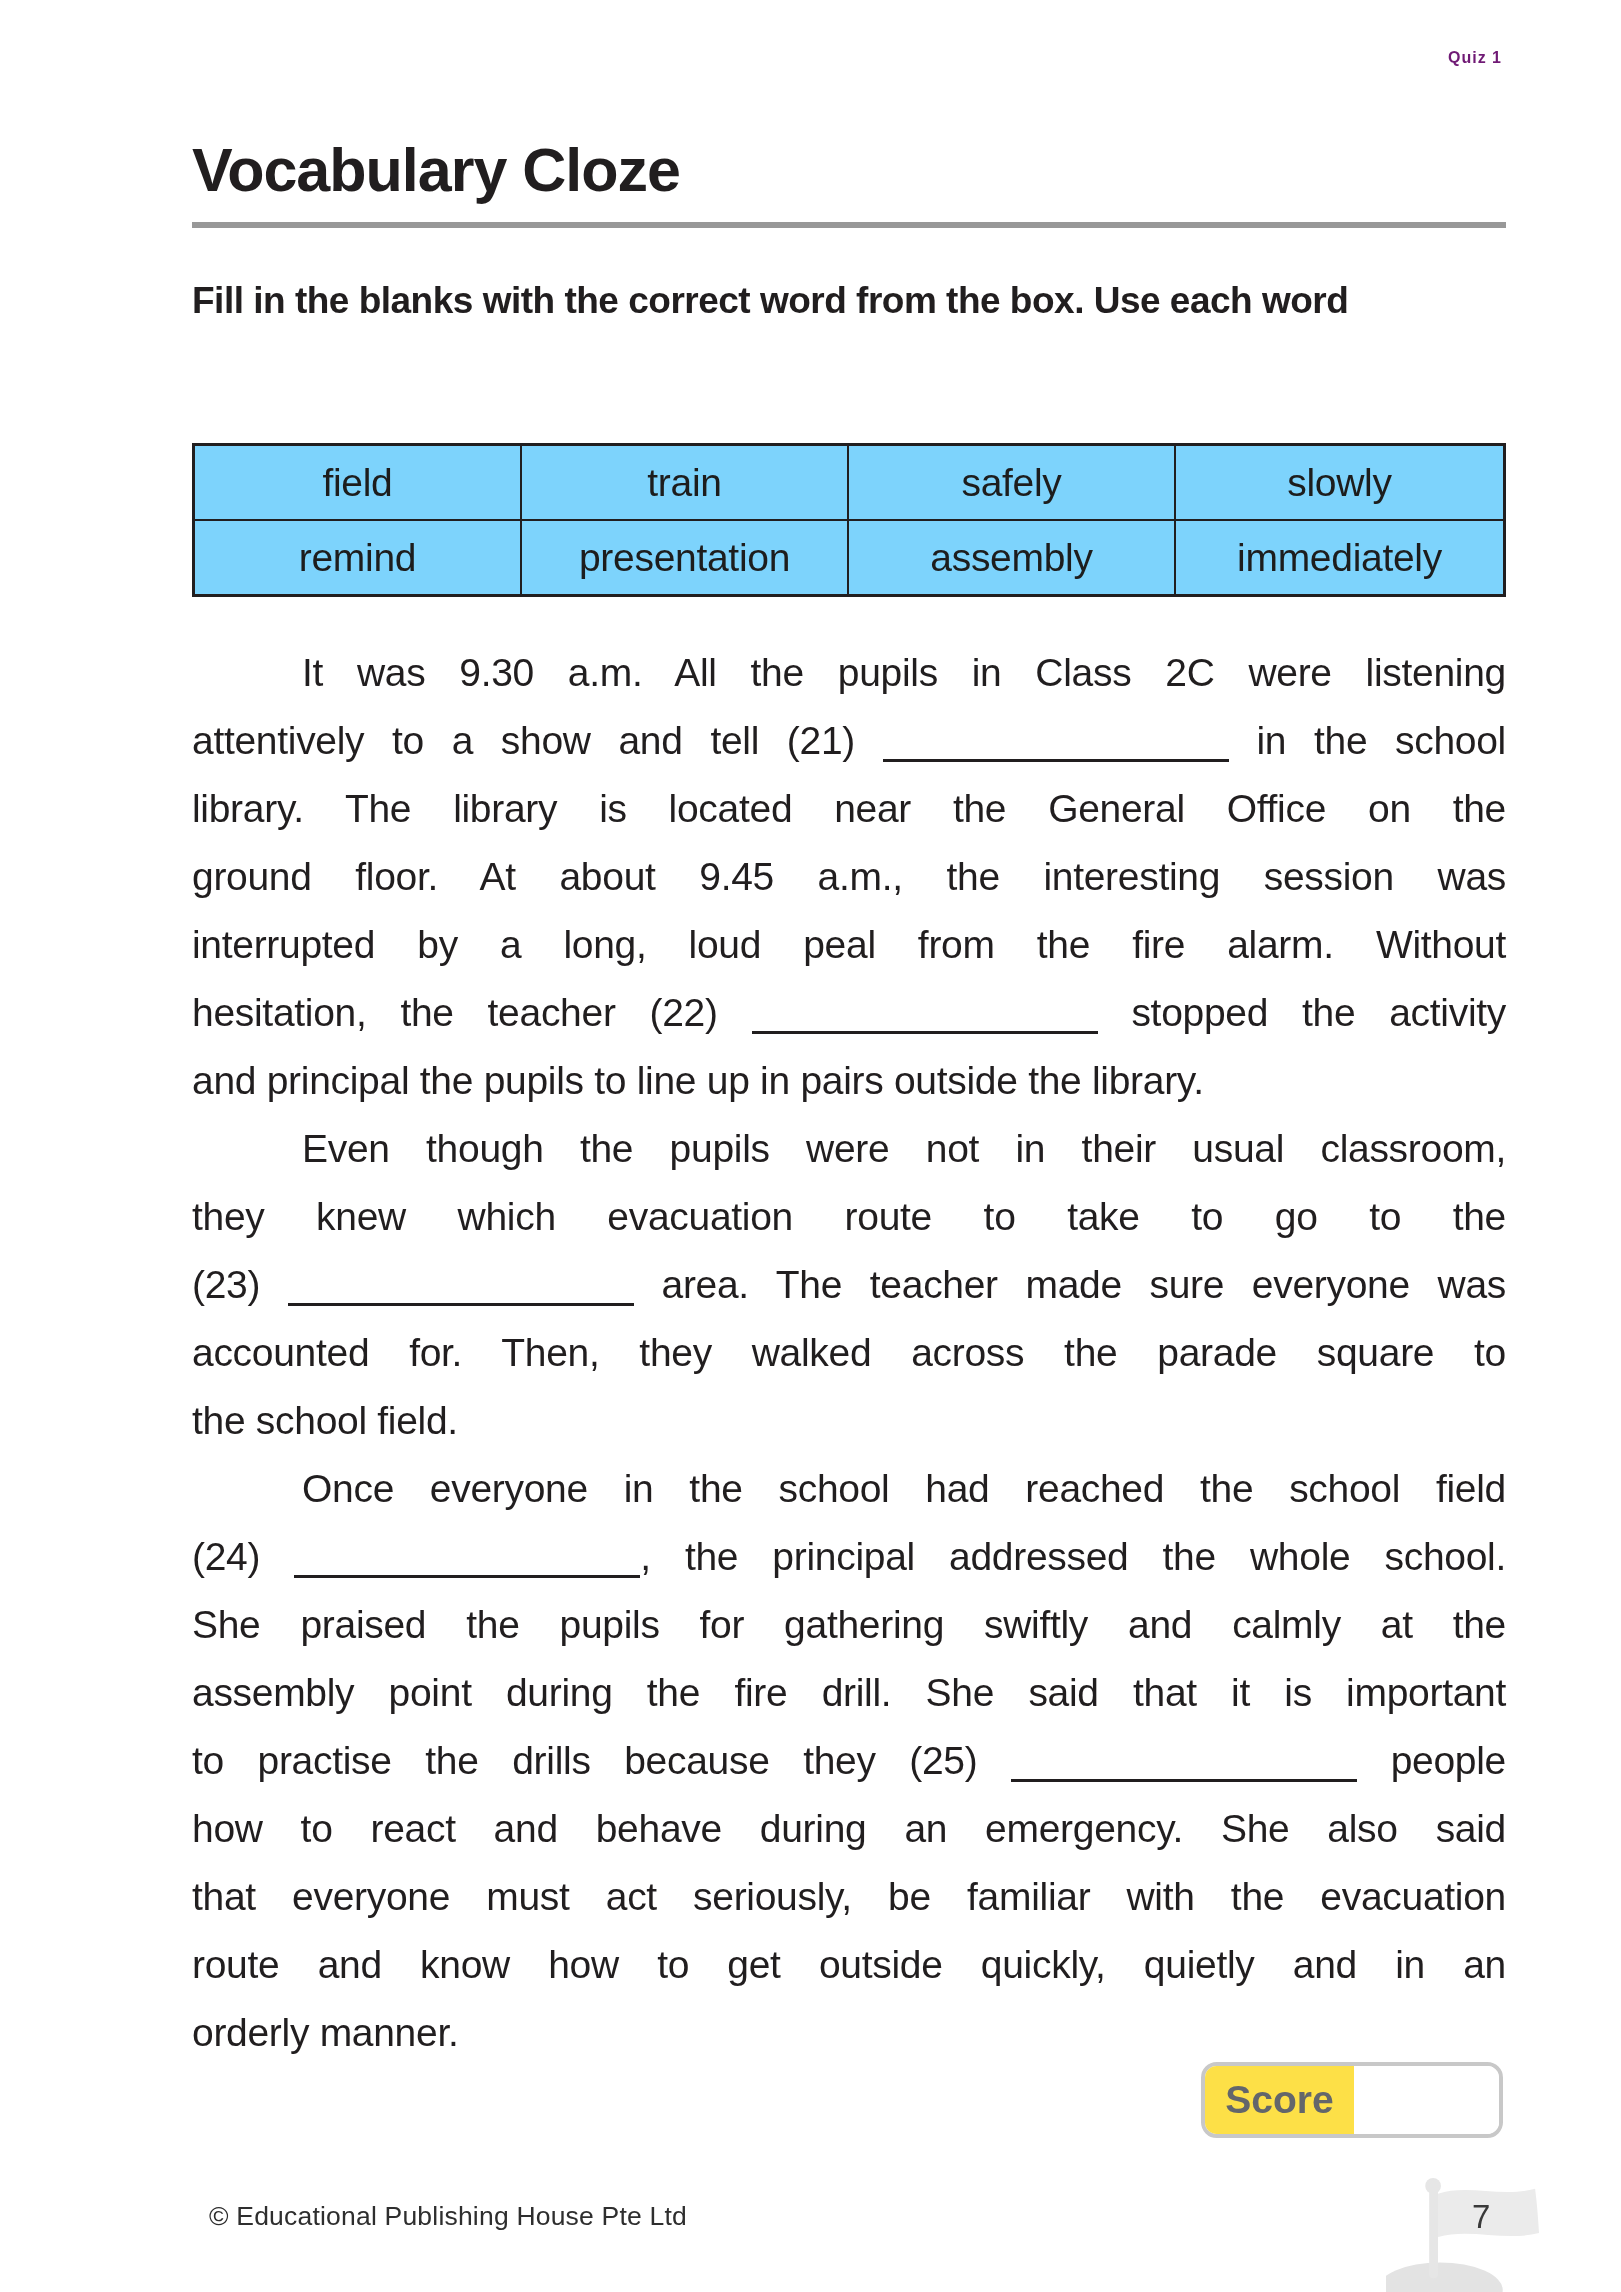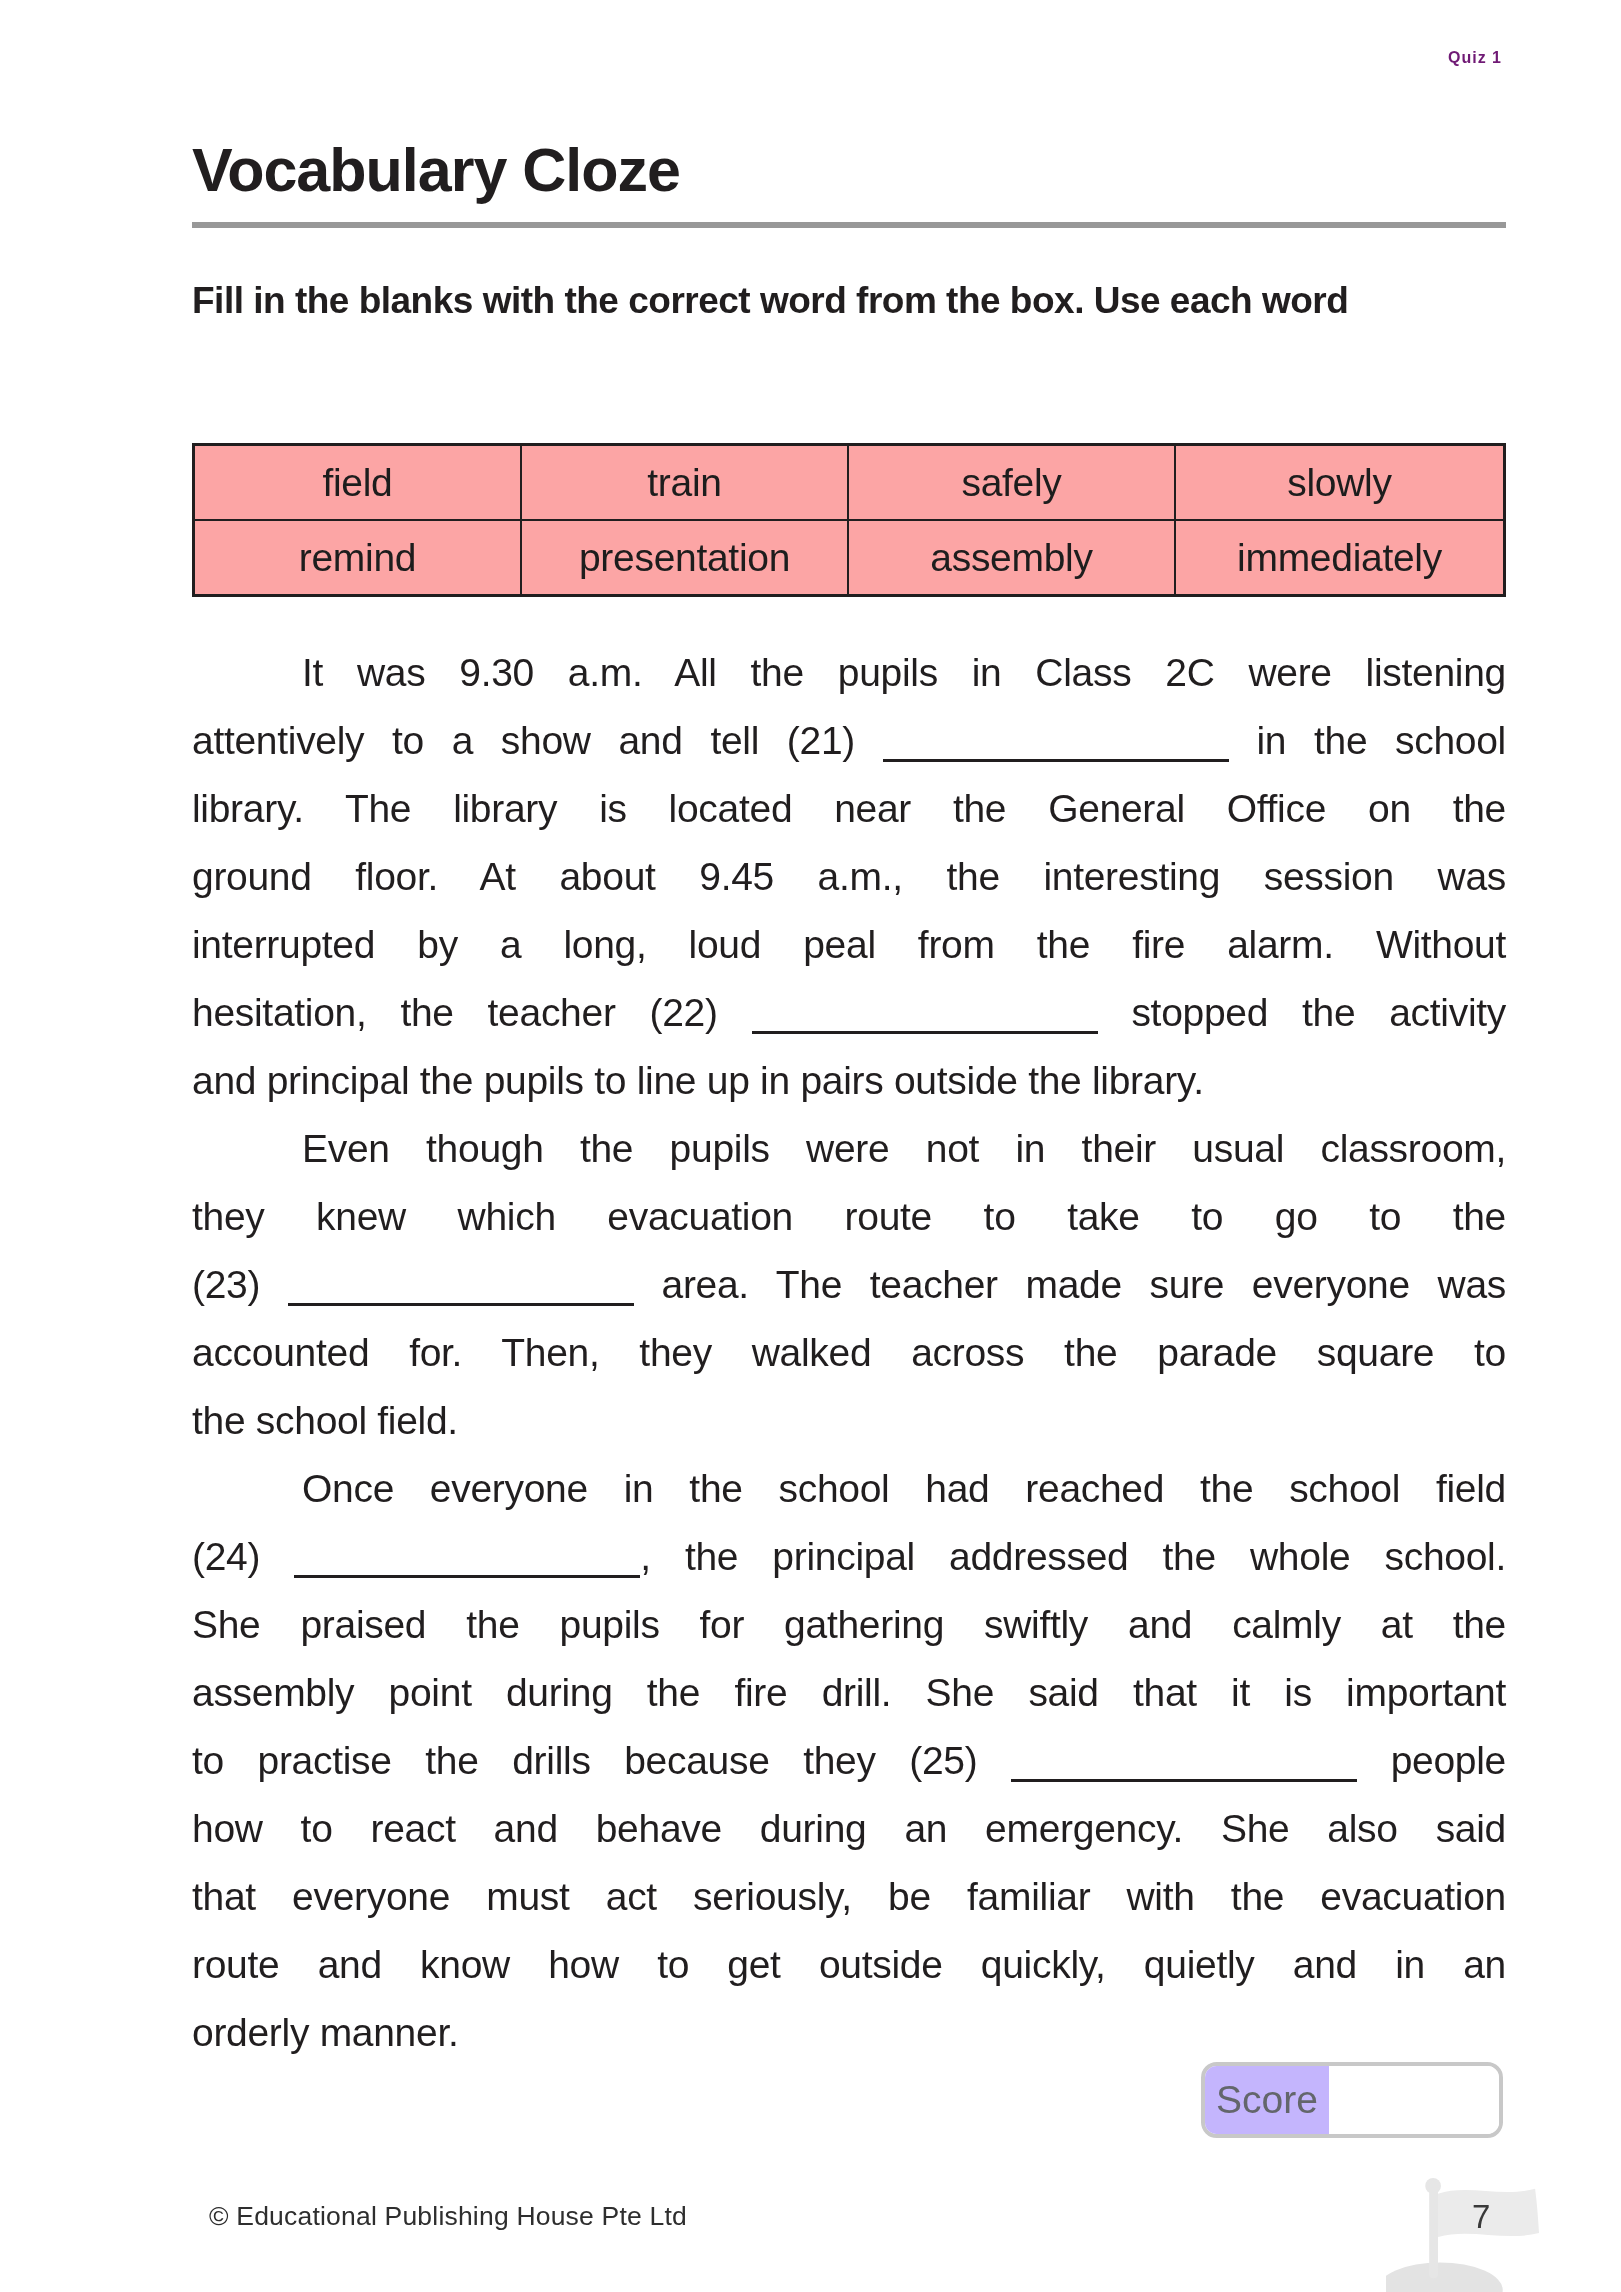--- a/index.html
+++ b/index.html
@@ -22,21 +22,21 @@
   }
   .instructions {
     position:absolute; left:192px; top:274px; width:1314px;
     font-weight:bold; font-size:37px; line-height:54px;
     letter-spacing:-0.5px; color:#211e1f; white-space:nowrap;
   }
   .word-box {
     position:absolute; left:192px; top:443px; width:1314px;
     border:3.9px solid #211e1f; box-sizing:border-box;
     display:grid; grid-template-columns:repeat(4,1fr);
-    background:#fca5a5;
+    background:#7dd3fc;
   }
   .word-cell {
     height:73px; display:flex; align-items:center; justify-content:center;
     font-size:39px; letter-spacing:-0.3px;
     border-right:2.9px solid #211e1f;
   }
   .word-cell.lastcol { border-right:none; }
   .word-cell.row0 { border-bottom:2.9px solid #211e1f; }
   .passage {
     position:absolute; left:192px; top:639px; width:1314px;
@@ -48,23 +48,23 @@
   .blank {
     display:inline-block; width:346px; height:11.8px;
     border-bottom:3.9px solid #211e1f; vertical-align:-7.8px;
   }
   .score-box {
     position:absolute; left:1201px; top:2062px; width:302px; height:76px;
     border:4.9px solid #c8c8c8; border-radius:15.7px; box-sizing:border-box;
     display:flex; overflow:hidden; background:#ffffff;
   }
   .score-label-cell {
-    width:124px; background:#c4b5fd;
+    width:149px; background:#fde047;
     display:flex; align-items:center; justify-content:center;
-    font-size:39px; font-weight:normal; color:#63666b;
+    font-size:39px; font-weight:bold; color:#63666b;
     border-radius:7.8px 0 0 7.8px;
   }
   .score-value-cell { flex:1; background:#ffffff; }
   .footer {
     position:absolute; left:192px; top:2201px;
     font-size:26.5px; color:#2e2e2e; letter-spacing:0.2px;margin-left:17px;
   }
   .page-flag { position:absolute; left:1386px; top:2174px; width:206px; height:119px; }
   .page-flag .num {
     position:absolute; left:86px; top:23.5px;

